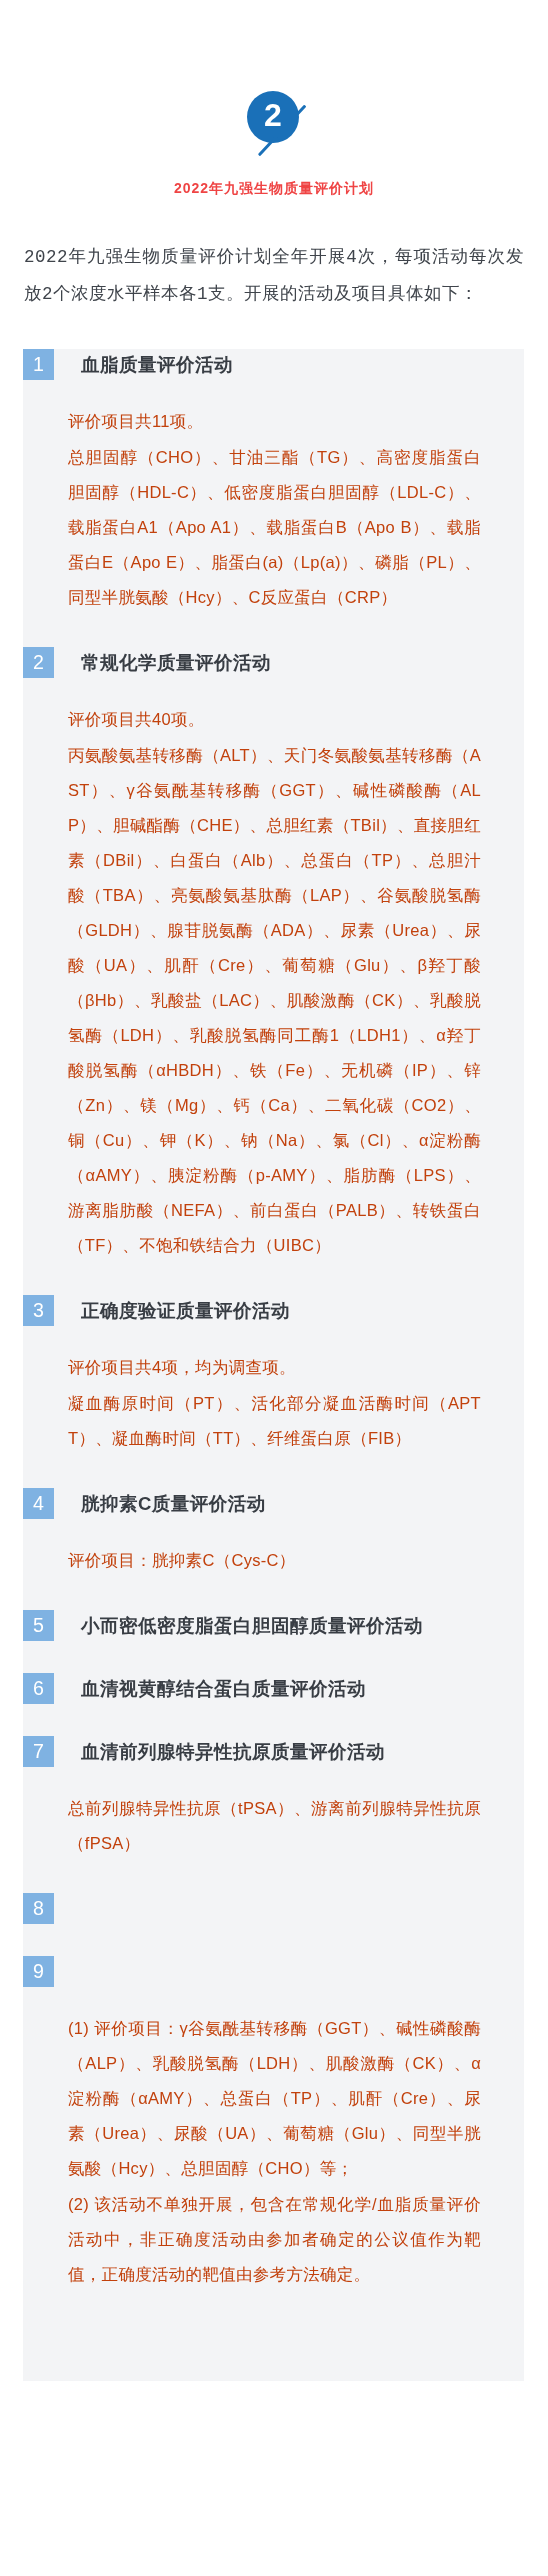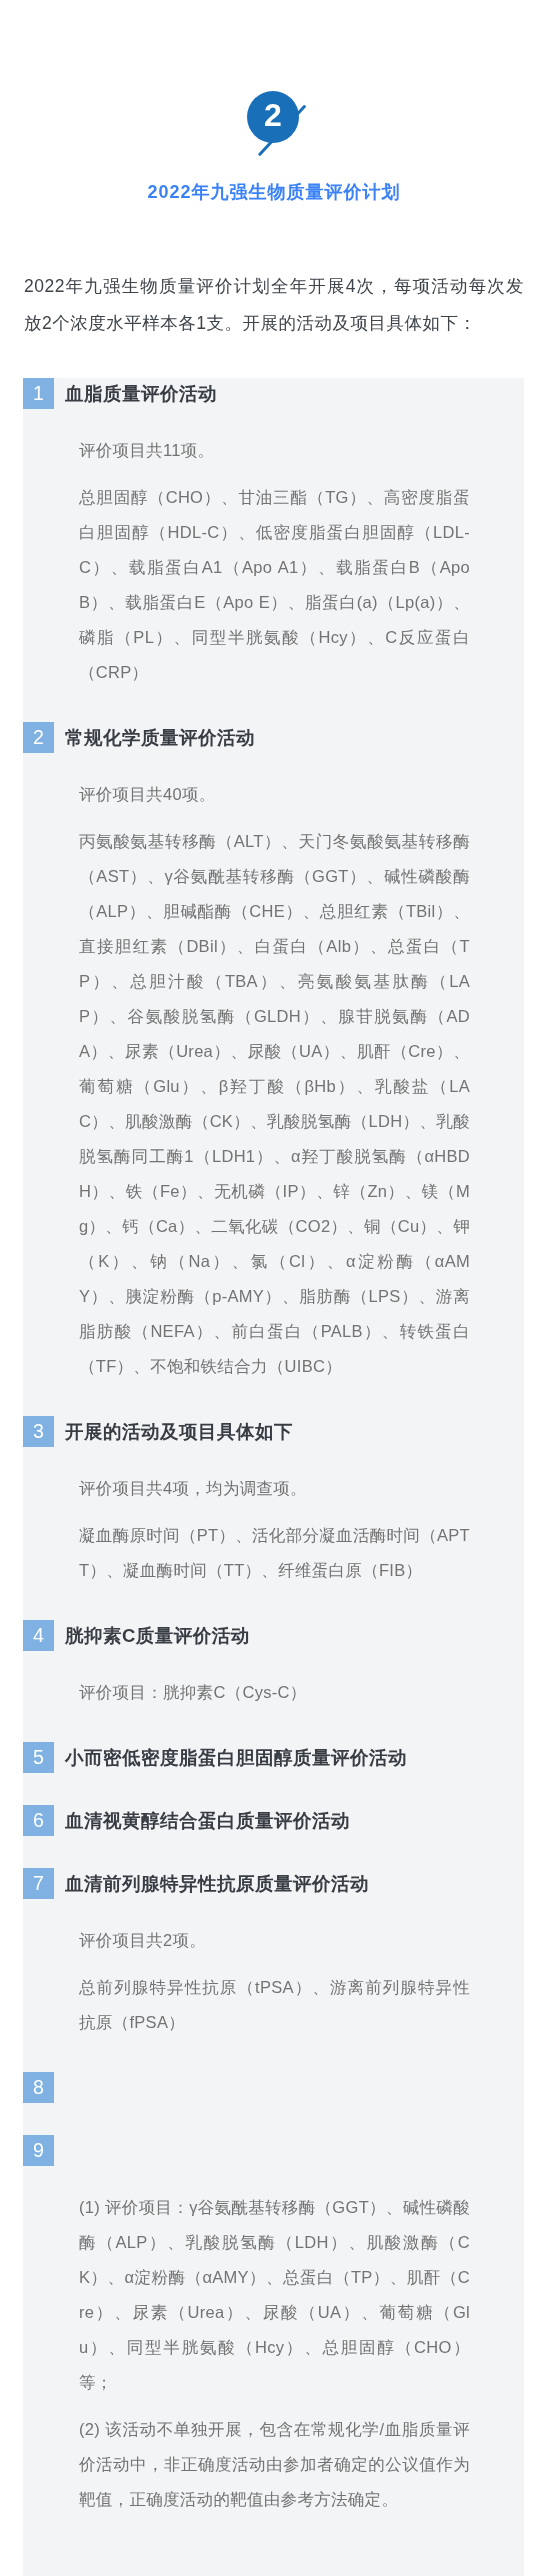--- a/index.html
+++ b/index.html
@@ -21,53 +21,53 @@
   .circle-badge .num {
     color:#ffffff; font-size:32px; font-weight:700; line-height:1;
     padding-bottom:3.1px;
   }
   .badge-slash {
     position:absolute; width:68px; height:2.6px; background:#1a70b8;
     left:248px; top:129px; transform:rotate(-47deg); border-radius:1px;
   }
   .page-title {
     margin:37px 0 0 0; text-align:center;
-    font-size:18px; font-weight:700; letter-spacing:1px; color:#3b82f6;
+    font-size:14px; font-weight:700; letter-spacing:1px; color:#ef4444;
   }
   
   .intro {
-    margin:64px 24px 0 24px;
+    margin:41px 24px 0 24px;
     font-size:17.5px; line-height:37px; letter-spacing:0.5px;
-    color:#3f444b; text-align:justify; word-break:break-all;
+    color:#3f444b; text-align:justify; word-break:break-all;font-family:Liberation Mono, monospace;
   }
   
   .panel {
     margin:52px 25px 0 23px;
     width:501px; box-sizing:border-box;
     background:#f3f4f6;
     padding:0 42px 88px 44px;
   }
   .section + .section { margin-top:32px; }
   .section.first { margin-top:-16px; }
   .head { display:flex; align-items:center; margin-left:-44px; }
   .num-badge {
     width:31px; height:31px; flex:0 0 31px;
     background:#7fb2e2; color:#ffffff;
     display:flex; align-items:center; justify-content:center;
     font-size:19.6px; font-weight:400; line-height:1;
   }
   .head-title {
-    margin-left:11px;
+    margin-left:27px;
     font-size:18.5px; font-weight:700; color:#383d44; letter-spacing:0.5px;
     line-height:31px; white-space:nowrap;
   }
   .body { margin-top:24px; }
   .body p {
-    margin:12px; font-size:16.5px; line-height:35px; letter-spacing:0.3px;
-    color:#737373; text-align:justify; word-break:break-all;
+    margin:1px; font-size:16.5px; line-height:35px; letter-spacing:0.3px;
+    color:#c2410c; text-align:justify; word-break:break-all;
   }
 </style>
 </head>
 <body>
 
 <div class="hero">
   <div class="circle-badge">
     <span class="num">2</span>
   </div>
   <div class="badge-slash"></div>
@@ -96,21 +96,21 @@
     </div>
     <div class="body">
       <p>评价项目共40项。</p>
       <p>丙氨酸氨基转移酶（ALT）、天门冬氨酸氨基转移酶（AST）、γ谷氨酰基转移酶（GGT）、碱性磷酸酶（ALP）、胆碱酯酶（CHE）、总胆红素（TBil）、直接胆红素（DBil）、白蛋白（Alb）、总蛋白（TP）、总胆汁酸（TBA）、亮氨酸氨基肽酶（LAP）、谷氨酸脱氢酶（GLDH）、腺苷脱氨酶（ADA）、尿素（Urea）、尿酸（UA）、肌酐（Cre）、葡萄糖（Glu）、β羟丁酸（βHb）、乳酸盐（LAC）、肌酸激酶（CK）、乳酸脱氢酶（LDH）、乳酸脱氢酶同工酶1（LDH1）、α羟丁酸脱氢酶（αHBDH）、铁（Fe）、无机磷（IP）、锌（Zn）、镁（Mg）、钙（Ca）、二氧化碳（CO2）、铜（Cu）、钾（K）、钠（Na）、氯（Cl）、α淀粉酶（αAMY）、胰淀粉酶（p-AMY）、脂肪酶（LPS）、游离脂肪酸（NEFA）、前白蛋白（PALB）、转铁蛋白（TF）、不饱和铁结合力（UIBC）</p>
     </div>
   </div>
 
   <div class="section">
     <div class="head">
       <div class="num-badge">3</div>
-      <div class="head-title">开展的活动及项目具体如下</div>
+      <div class="head-title">正确度验证质量评价活动</div>
     </div>
     <div class="body">
       <p>评价项目共4项，均为调查项。</p>
       <p>凝血酶原时间（PT）、活化部分凝血活酶时间（APTT）、凝血酶时间（TT）、纤维蛋白原（FIB）</p>
     </div>
   </div>
 
   <div class="section">
     <div class="head">
       <div class="num-badge">4</div>
@@ -134,21 +134,20 @@
       <div class="head-title">血清视黄醇结合蛋白质量评价活动</div>
     </div>
   </div>
 
   <div class="section">
     <div class="head">
       <div class="num-badge">7</div>
       <div class="head-title">血清前列腺特异性抗原质量评价活动</div>
     </div>
     <div class="body">
-      <p>评价项目共2项。</p>
       <p>总前列腺特异性抗原（tPSA）、游离前列腺特异性抗原（fPSA）</p>
     </div>
   </div>
 
   <div class="section">
     <div class="head">
       <div class="num-badge">8</div>
     </div>
   </div>
 

